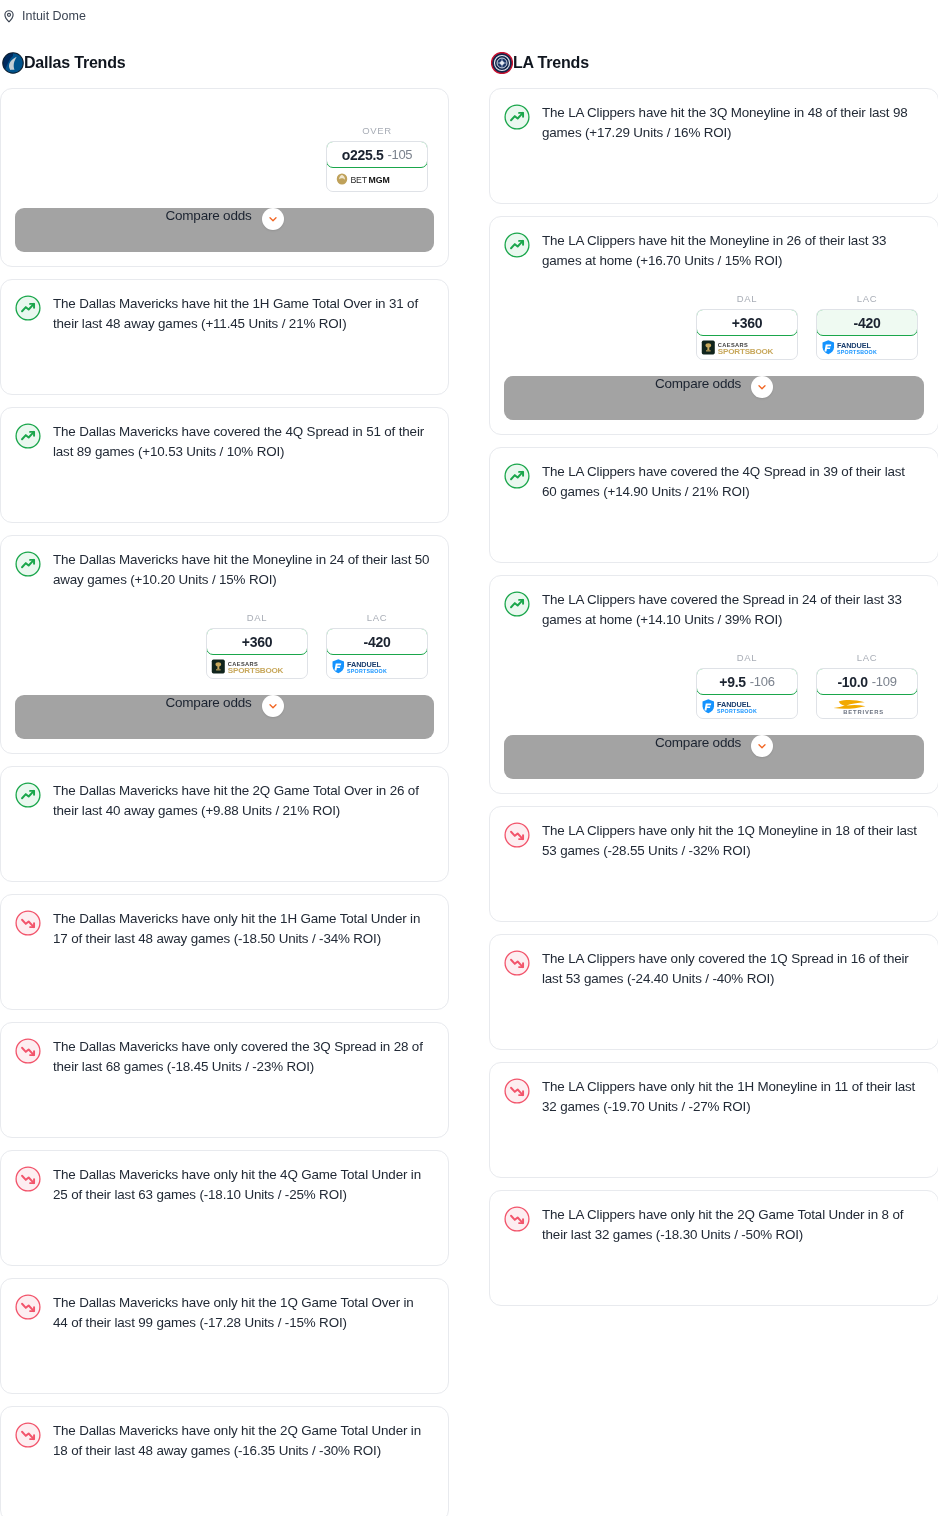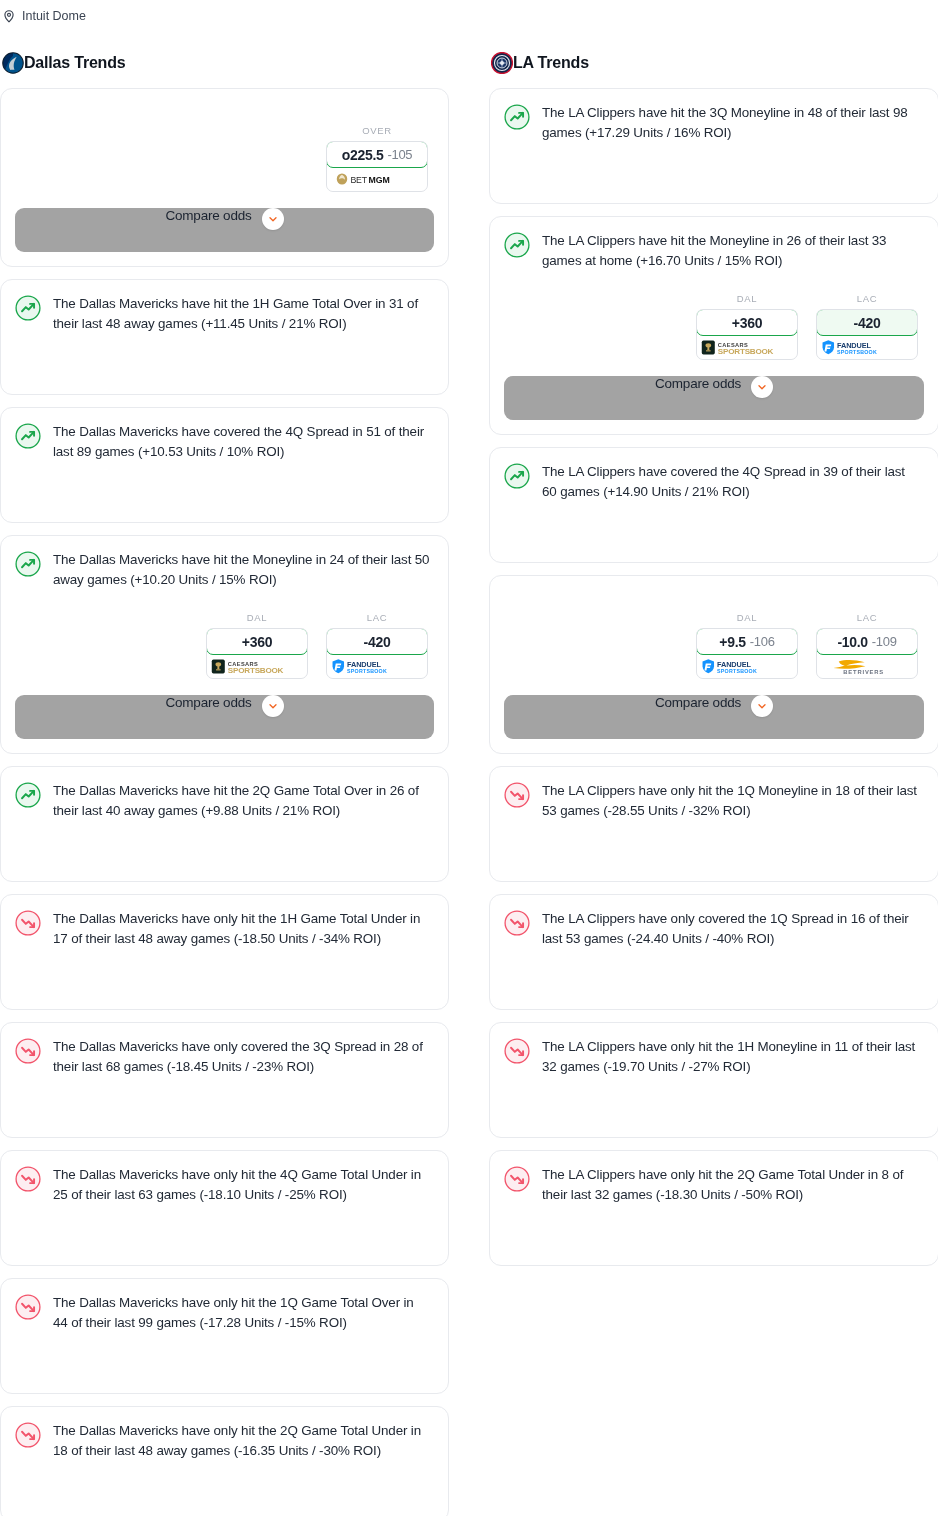--- a/index.html
+++ b/index.html
@@ -404,20 +404,28 @@
           <div class="trend-head">
             <span class="trend-icon"><svg viewBox="0 0 24 24" width="26" height="26">
                 <circle cx="12" cy="12" r="11" fill="#eaf8ef" stroke="#1aa64b" stroke-width="1.2"></circle>
                 <polyline points="6.5,15 10,11.2 12.6,13.4 17.4,8.2" fill="none" stroke="#1aa64b" stroke-width="1.8" stroke-linecap="round" stroke-linejoin="round"></polyline>
                 <polyline points="13.9,8.2 17.6,8.2 17.6,11.8" fill="none" stroke="#1aa64b" stroke-width="1.8" stroke-linecap="round" stroke-linejoin="round"></polyline>
               </svg></span>
             <div class="trend-text">The LA Clippers have covered the 4Q Spread in 39 of their last 60 games (+14.90 Units / 21% ROI)</div>
           </div>
         </div>
         <div class="trend-card tall">
+          <div class="trend-head">
+            <span class="trend-icon"><svg viewBox="0 0 24 24" width="26" height="26">
+                <circle cx="12" cy="12" r="11" fill="#eaf8ef" stroke="#1aa64b" stroke-width="1.2"></circle>
+                <polyline points="6.5,15 10,11.2 12.6,13.4 17.4,8.2" fill="none" stroke="#1aa64b" stroke-width="1.8" stroke-linecap="round" stroke-linejoin="round"></polyline>
+                <polyline points="13.9,8.2 17.6,8.2 17.6,11.8" fill="none" stroke="#1aa64b" stroke-width="1.8" stroke-linecap="round" stroke-linejoin="round"></polyline>
+              </svg></span>
+            <div class="trend-text">The LA Clippers have covered the Spread in 24 of their last 33 games at home (+14.10 Units / 39% ROI)</div>
+          </div>
           <div class="odds-wrap">
             <div class="odds-col">
               <div class="odds-label">DAL</div>
               <div class="odds-box">
                 <div class="odds-price">
                   <span class="main">+9.5</span>
                   <span class="sub">-106</span>
                 </div>
                 <div class="book-strip">
                   <svg viewBox="0 0 120 22" height="19" width="92">

